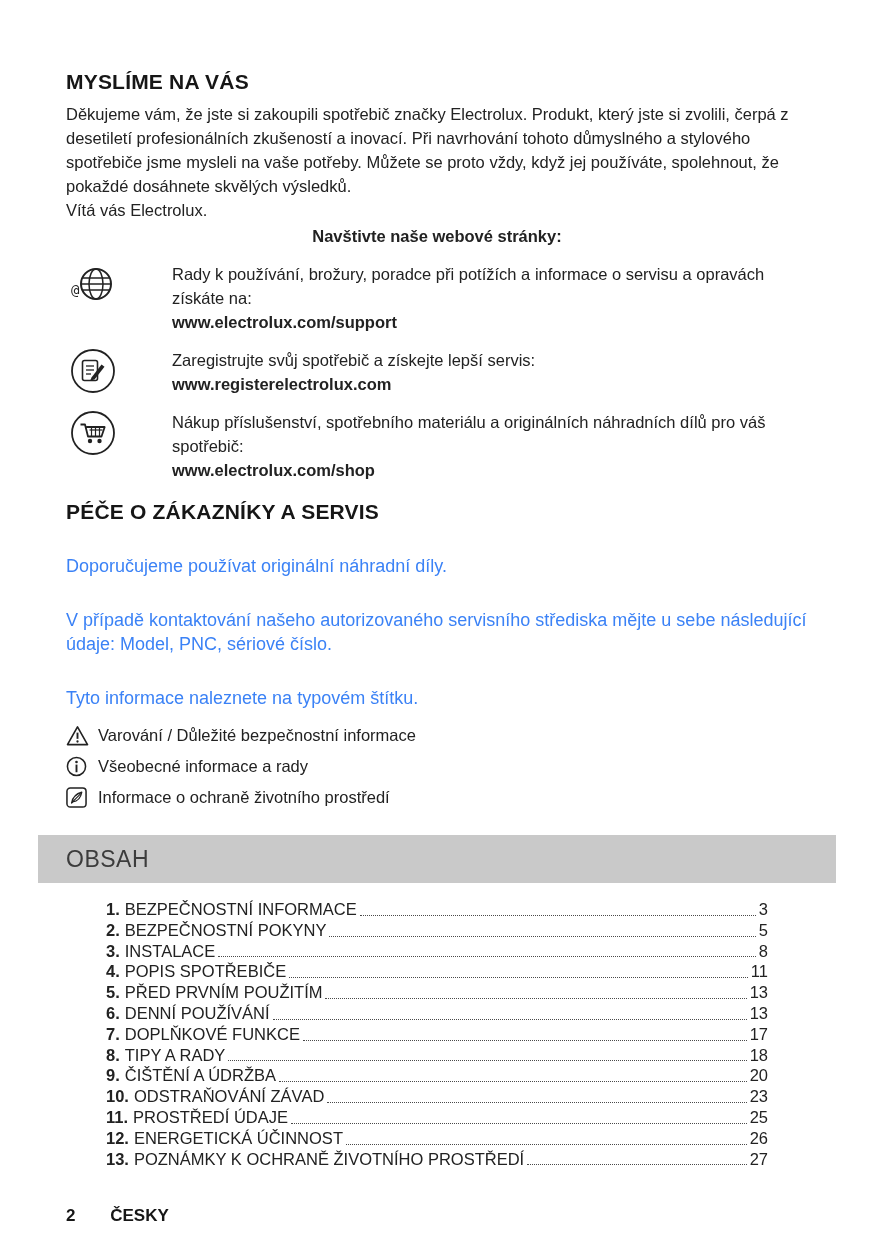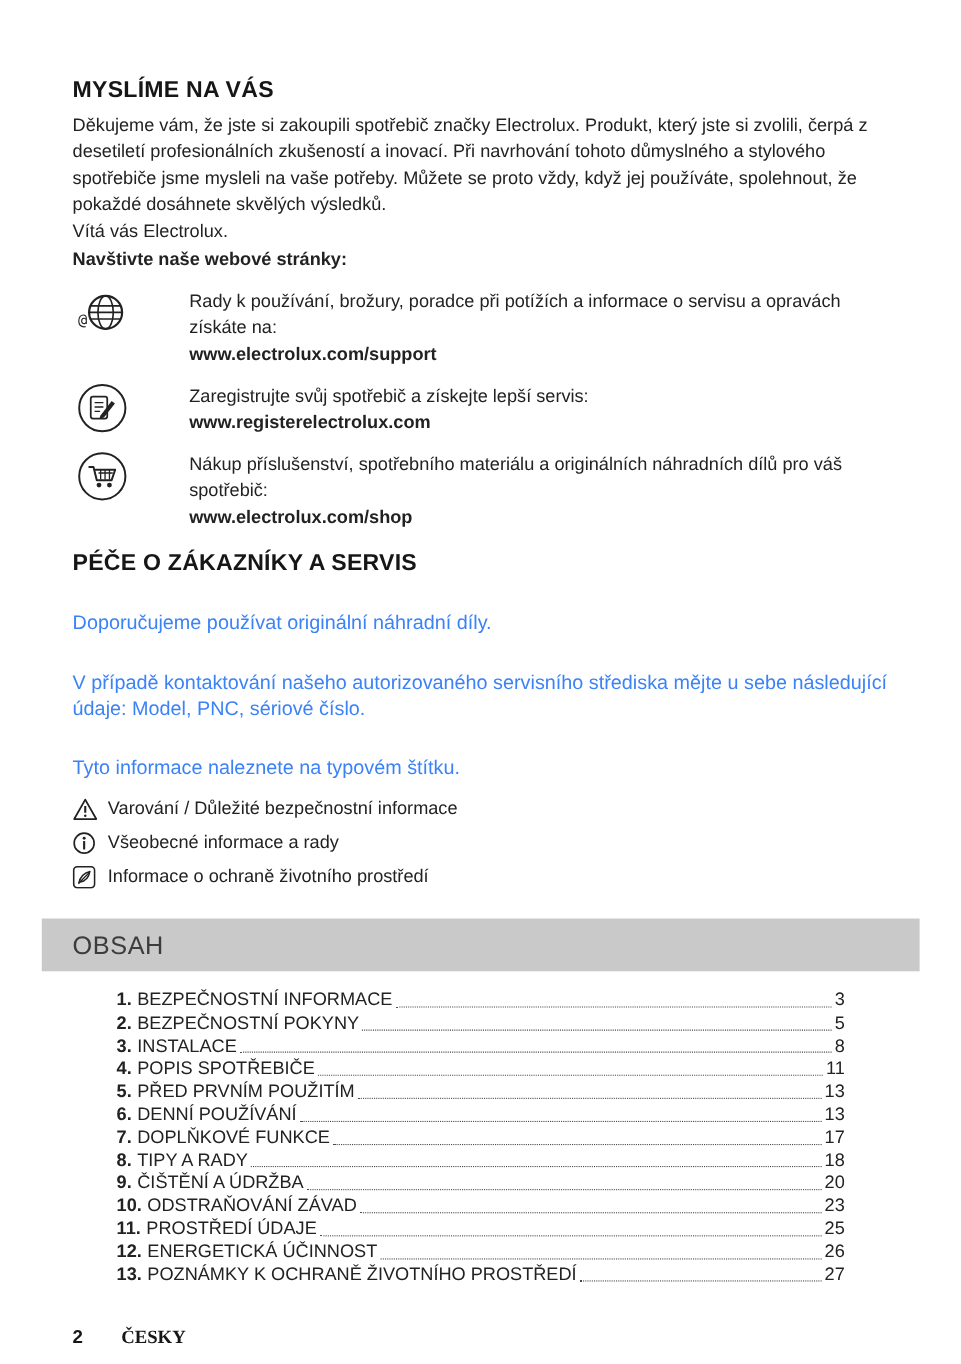--- a/index.html
+++ b/index.html
@@ -11,21 +11,21 @@
     font-family:"Liberation Sans", sans-serif;
     color:#1c1c1c;
     overflow:hidden;
   }
   .content { padding:70px 66px 0 66px; }
   h1.section-title {
     font-size:21px; font-weight:bold; letter-spacing:0.2px;
     color:#161616; margin-bottom:8px;
   }
   p.body-text { font-size:16.5px; line-height:24px; color:#222; }
-  .bold { font-weight:bold; }
+  .bold { font-weight:bold;text-align:center; }
   .visit-line { margin-top:2px; }
 
   .link-row { display:flex; margin-top:14px; }
   .link-icon { width:46px; height:46px; flex:0 0 46px; margin-left:4px; }
   .link-text { margin-left:56px; font-size:16.5px; line-height:24px; color:#222; }
 
   h1.second-title { margin-top:18px; }
   .service-block p { font-size:18px; line-height:24px; color:#3b82f6;margin-top:30px; }
 
   .legend { margin-top:14px; }
@@ -49,21 +49,21 @@
   .toc-row { display:flex; align-items:flex-end; font-size:16.5px; line-height:20.8px; color:#222; }
   .toc-num { font-weight:bold; margin-right:5px; white-space:nowrap; }
   .toc-label { white-space:nowrap; }
   .toc-dots { flex:1 1 auto; border-bottom:1.5px dotted #4a4a4a; margin:0 3px 4px 3px; min-width:10px; }
   .toc-page { white-space:nowrap; }
 
   .footer {
     position:absolute; left:66px; bottom:14px;
     font-size:17px; font-weight:bold; color:#161616;
   }
-  .footer .lang { margin-left:30px;font-family:Liberation Serif, serif; }
+  .footer .lang { margin-left:30px; }
 
   svg { display:block; }
 </style>
 </head>
 <body>
 
 <div class="page">
   <div class="content">
 
     <h1 class="section-title">MYSLÍME NA VÁS</h1>

